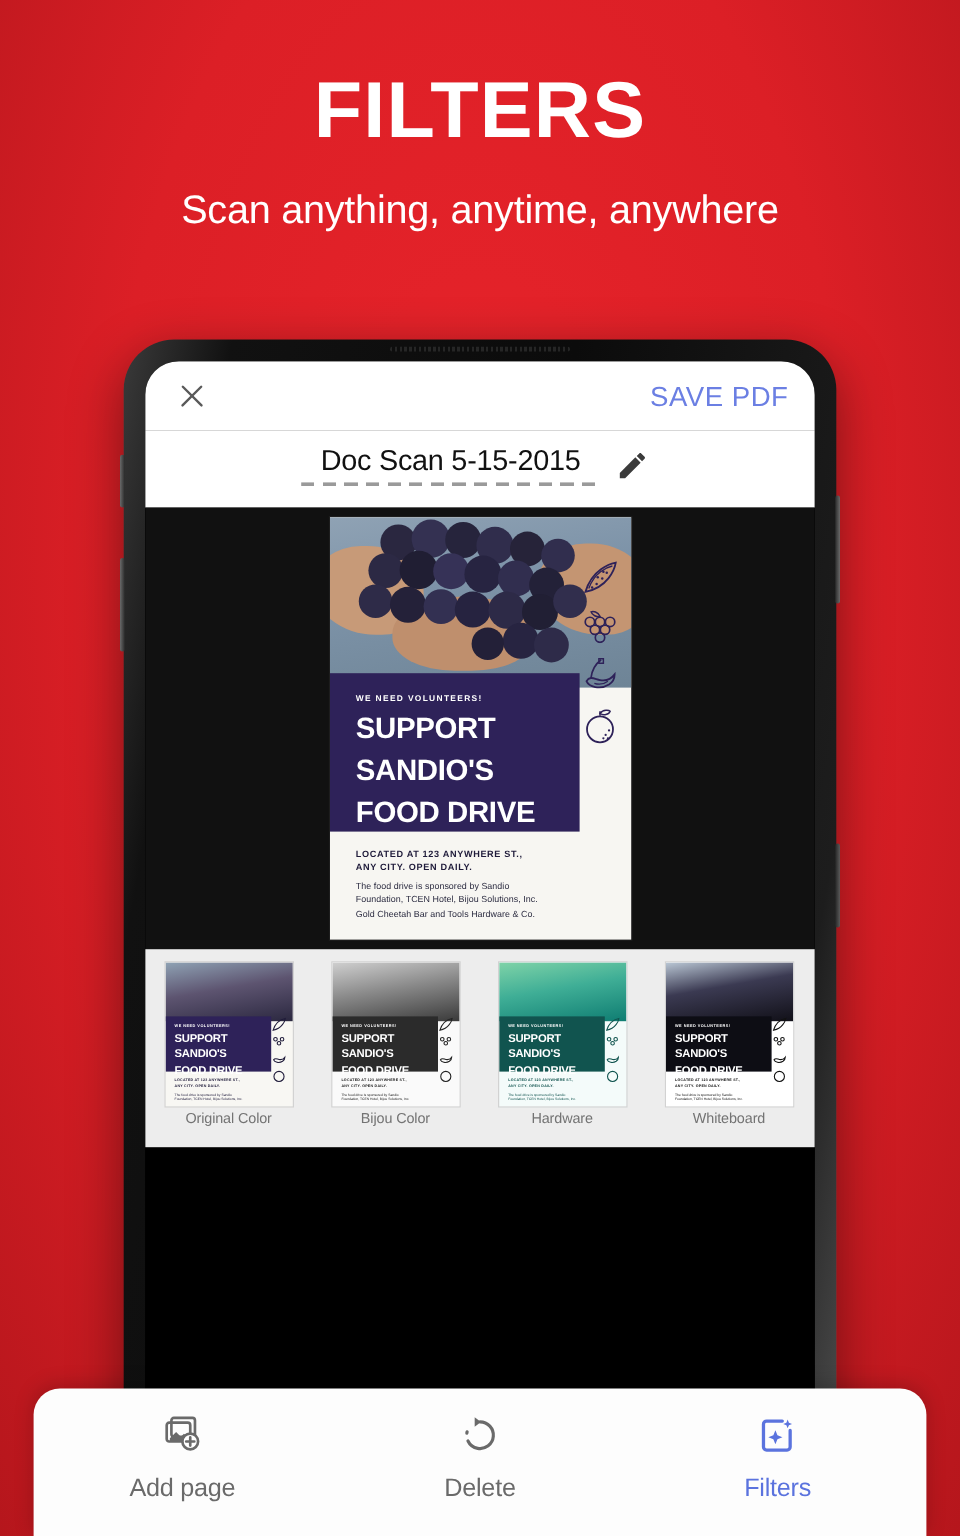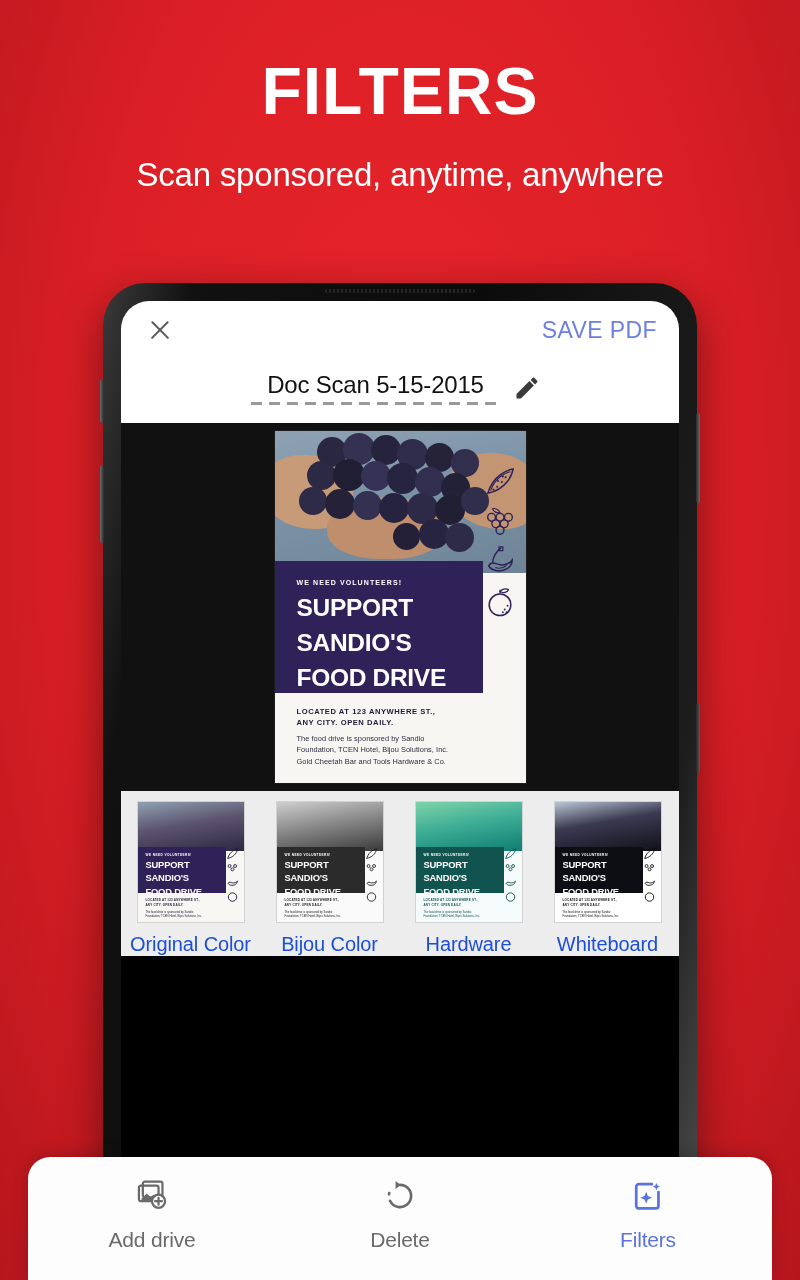--- a/index.html
+++ b/index.html
@@ -136,21 +136,21 @@
     border:1px solid #d2d2d2; background:#fff;
   }
   .t-photo { position:absolute; top:0; left:0; right:0; height:49px; }
   .t-band { position:absolute; left:0; top:45px; width:88px; height:46px; }
   .t-small { font-size:3.2px; font-weight:bold; letter-spacing:.4px; margin:6px 0 0 8px; color:#fff; }
   .t-big { font-size:9.4px; font-weight:bold; line-height:1.1; margin:3px 0 0 8px; color:#fff; letter-spacing:-.2px; }
   .t-addr { position:absolute; left:8px; top:96px; font-size:3px; font-weight:bold; line-height:1.5; letter-spacing:.2px; }
   .t-spons { position:absolute; left:8px; top:108px; font-size:2.8px; line-height:1.5; width:74px; }
   .t-fruit { position:absolute; right:2px; top:46px; width:18px; display:flex; flex-direction:column; gap:2px; align-items:center; }
   .filter-label {
-    margin-top:10px; font-size:20px; color:#1d4ed8; letter-spacing:-.1px;
+    margin-top:2px; font-size:12px; color:#737373; letter-spacing:-.1px;
   }
   
   .toolbar {
     position:absolute; left:28px; top:1157px; width:744px; height:123px;
     background:#FDFDFD; border-radius:22px 22px 0 0;
     display:flex; align-items:flex-start; justify-content:space-around;
     padding-top:22px; box-shadow:0 -3px 16px rgba(0,0,0,.18);
   }
   .tb-item {
     display:flex; flex-direction:column; align-items:center; gap:11px;
@@ -159,21 +159,21 @@
   .tb-label { font-size:21px; color:#6a6a6a; letter-spacing:-.2px; }
   .tb-item.active .tb-label { color:#5B73DE; }
 </style>
 </head>
 <body>
 
 <div class="promo-bg"></div>
 
 <div class="headline-wrap">
   <div class="headline">FILTERS</div>
-  <div class="subheadline">Scan sponsored, anytime, anywhere</div>
+  <div class="subheadline">Scan anything, anytime, anywhere</div>
 </div>
 
 <div class="phone">
   <div class="speaker"></div>
   <div class="btn-side a"></div>
   <div class="btn-side b"></div>
   <div class="btn-side r"></div>
   <div class="btn-side r2"></div>
 
   <div class="phone-inner">
@@ -445,21 +445,21 @@
 
 <div class="toolbar" id="toolbar">
     <div class="tb-item">
       <span><svg width="34" height="34" viewBox="0 0 26 26">
           <rect x="6" y="2" width="15" height="12" rx="1.6" fill="none" stroke="#6a6a6a" stroke-width="1.7"></rect>
           <rect x="3" y="5" width="15" height="12" rx="1.6" fill="none" stroke="#6a6a6a" stroke-width="1.7"></rect>
           <path d="M5 15l4-4 3 3 2-2 3 3v2H5Z" fill="#6a6a6a"></path>
           <circle cx="18" cy="17" r="5" fill="#fff" stroke="#6a6a6a" stroke-width="1.7"></circle>
           <path d="M18 14.4v5.2M15.4 17h5.2" stroke="#6a6a6a" stroke-width="1.7" stroke-linecap="round"></path>
         </svg></span>
-      <span class="tb-label">Add drive</span>
+      <span class="tb-label">Add page</span>
     </div>
     <div class="tb-item">
       <span><svg width="34" height="34" viewBox="0 0 26 26">
           <path d="M13 4.5a8.5 8.5 0 1 1-8.2 6.3" fill="none" stroke="#6a6a6a" stroke-width="2" stroke-linecap="round" stroke-dasharray="36 5"></path>
           <path d="M9.6 1.6 13.6 4.6 9.6 7.6Z" fill="#6a6a6a"></path>
         </svg></span>
       <span class="tb-label">Delete</span>
     </div>
     <div class="tb-item active">
       <span><svg width="34" height="34" viewBox="0 0 26 26">

